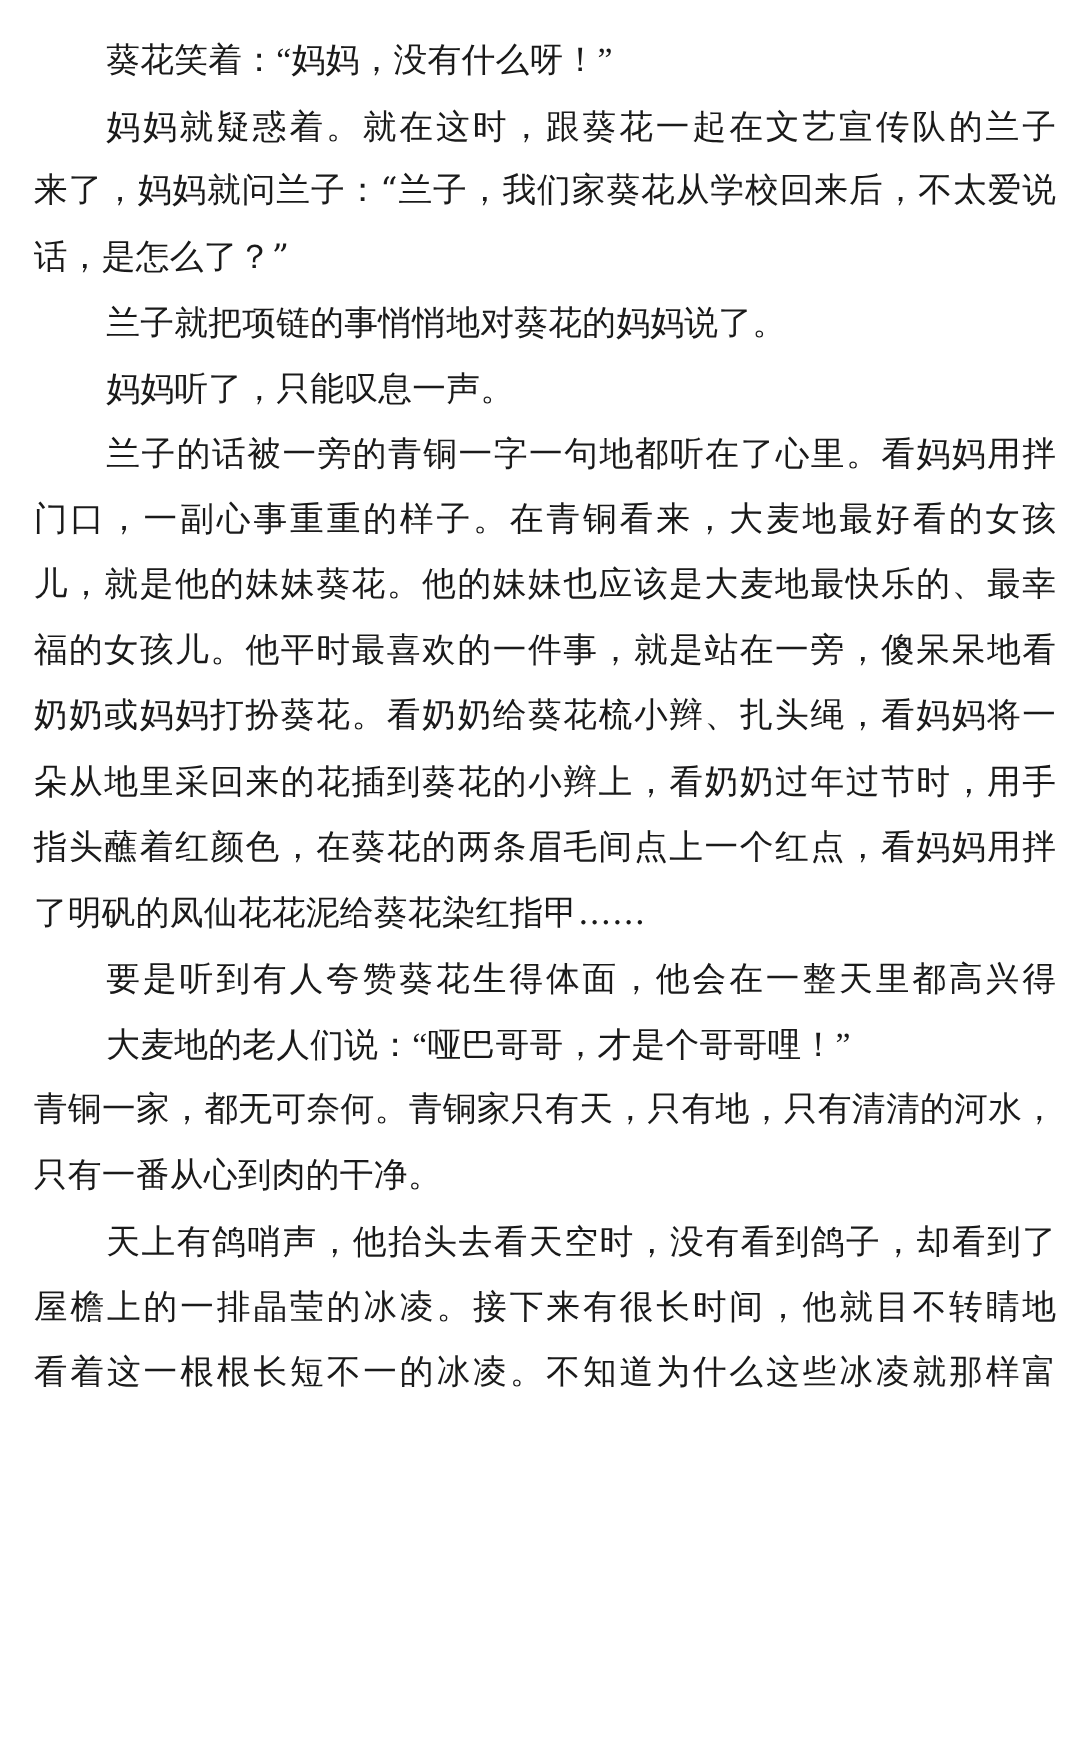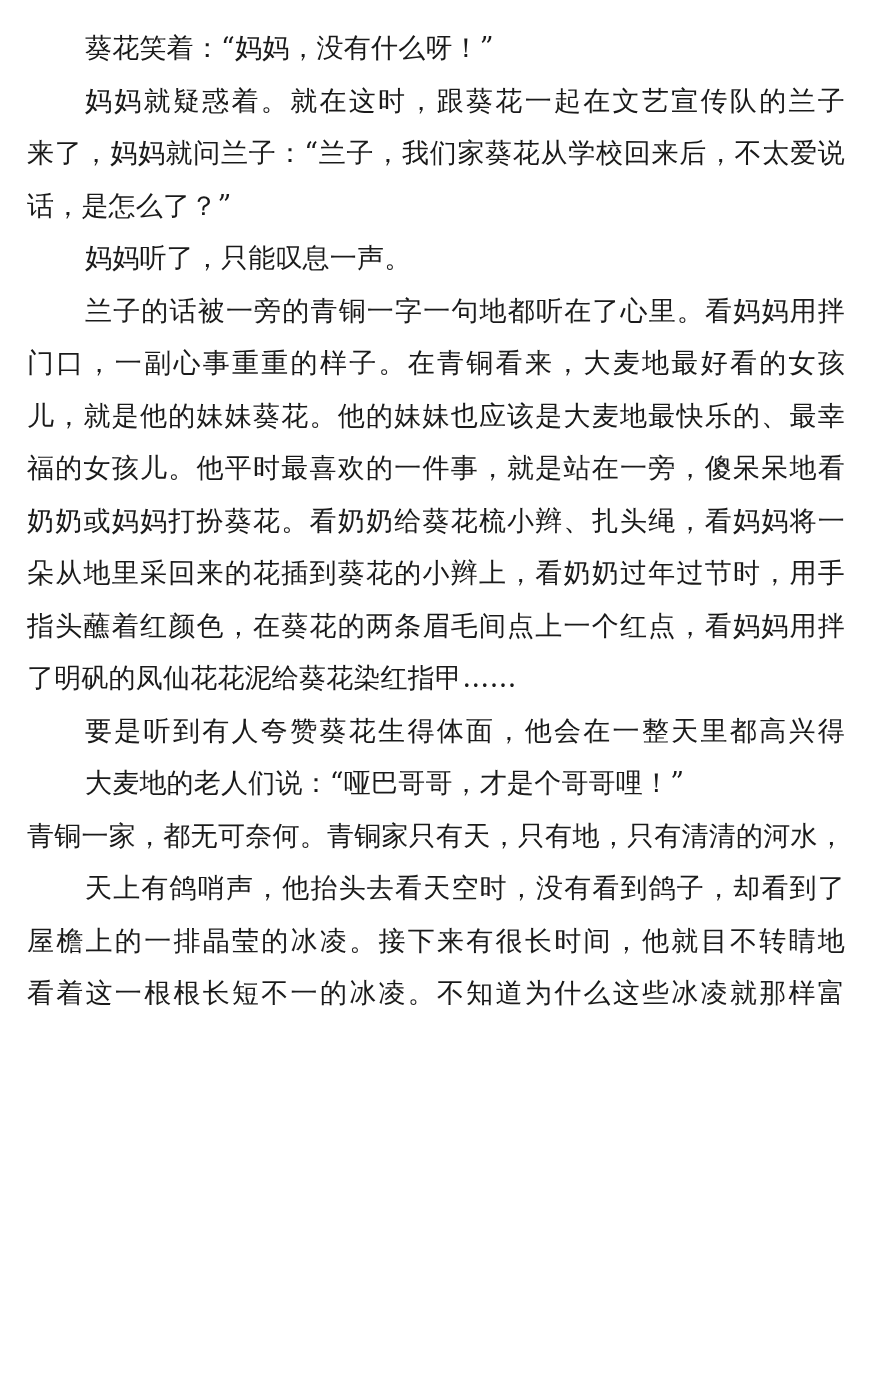--- a/index.html
+++ b/index.html
@@ -10,21 +10,21 @@
   }
   .page-body {
     position: absolute; left: 27px; top: 22px; width: 818px;
   }
   .line {
     height: 52.5px; line-height: 52.5px;
     font-size: 27px; white-space: nowrap;
     text-align: justify; text-align-last: justify;
     letter-spacing: 0.2px;
   }
-  .line.indent { padding-left: 58px; }
+  .line.indent { padding-left: 58px; font-family: Liberation Serif, serif; }
   .line.last { text-align-last: left; }
   .footer {
     position: absolute; left: 32px; top: 1388px; height: 36px;
     display: flex; align-items: center;
   }
   .page-num {
     font-family: "Liberation Serif", serif; font-style: italic;
     font-size: 27px; color: #222;
   }
   .sep {
@@ -37,32 +37,34 @@
   }
 </style>
 </head>
 <body>
 
 <div class="page-body">
   <div class="line indent last">葵花笑着：“妈妈，没有什么呀！”</div>
   <div class="line indent">妈妈就疑惑着。就在这时，跟葵花一起在文艺宣传队的兰子</div>
   <div class="line">来了，妈妈就问兰子：“兰子，我们家葵花从学校回来后，不太爱说</div>
   <div class="line last">话，是怎么了？”</div>
+  <div class="line indent last">兰子就把项链的事悄悄地对葵花的妈妈说了。</div>
   <div class="line indent last">妈妈听了，只能叹息一声。</div>
   <div class="line indent">兰子的话被一旁的青铜一字一句地都听在了心里。看妈妈用拌</div>
   <div class="line">门口，一副心事重重的样子。在青铜看来，大麦地最好看的女孩</div>
   <div class="line">儿，就是他的妹妹葵花。他的妹妹也应该是大麦地最快乐的、最幸</div>
   <div class="line">福的女孩儿。他平时最喜欢的一件事，就是站在一旁，傻呆呆地看</div>
   <div class="line">奶奶或妈妈打扮葵花。看奶奶给葵花梳小辫、扎头绳，看妈妈将一</div>
   <div class="line">朵从地里采回来的花插到葵花的小辫上，看奶奶过年过节时，用手</div>
   <div class="line">指头蘸着红颜色，在葵花的两条眉毛间点上一个红点，看妈妈用拌</div>
   <div class="line last">了明矾的凤仙花花泥给葵花染红指甲……</div>
   <div class="line indent">要是听到有人夸赞葵花生得体面，他会在一整天里都高兴得</div>
   <div class="line indent last">大麦地的老人们说：“哑巴哥哥，才是个哥哥哩！”</div>
   <div class="line">青铜一家，都无可奈何。青铜家只有天，只有地，只有清清的河水，</div>
+  <div class="line last">只有一番从心到肉的干净。</div>
   <div class="line indent">天上有鸽哨声，他抬头去看天空时，没有看到鸽子，却看到了</div>
   <div class="line">屋檐上的一排晶莹的冰凌。接下来有很长时间，他就目不转睛地</div>
   <div class="line">看着这一根根长短不一的冰凌。不知道为什么这些冰凌就那样富</div>
 </div>
 
 <div class="footer">
   <span class="page-num">152</span>
   <span class="sep"></span>
   <span class="book-title">青铜葵花</span>
 </div>

